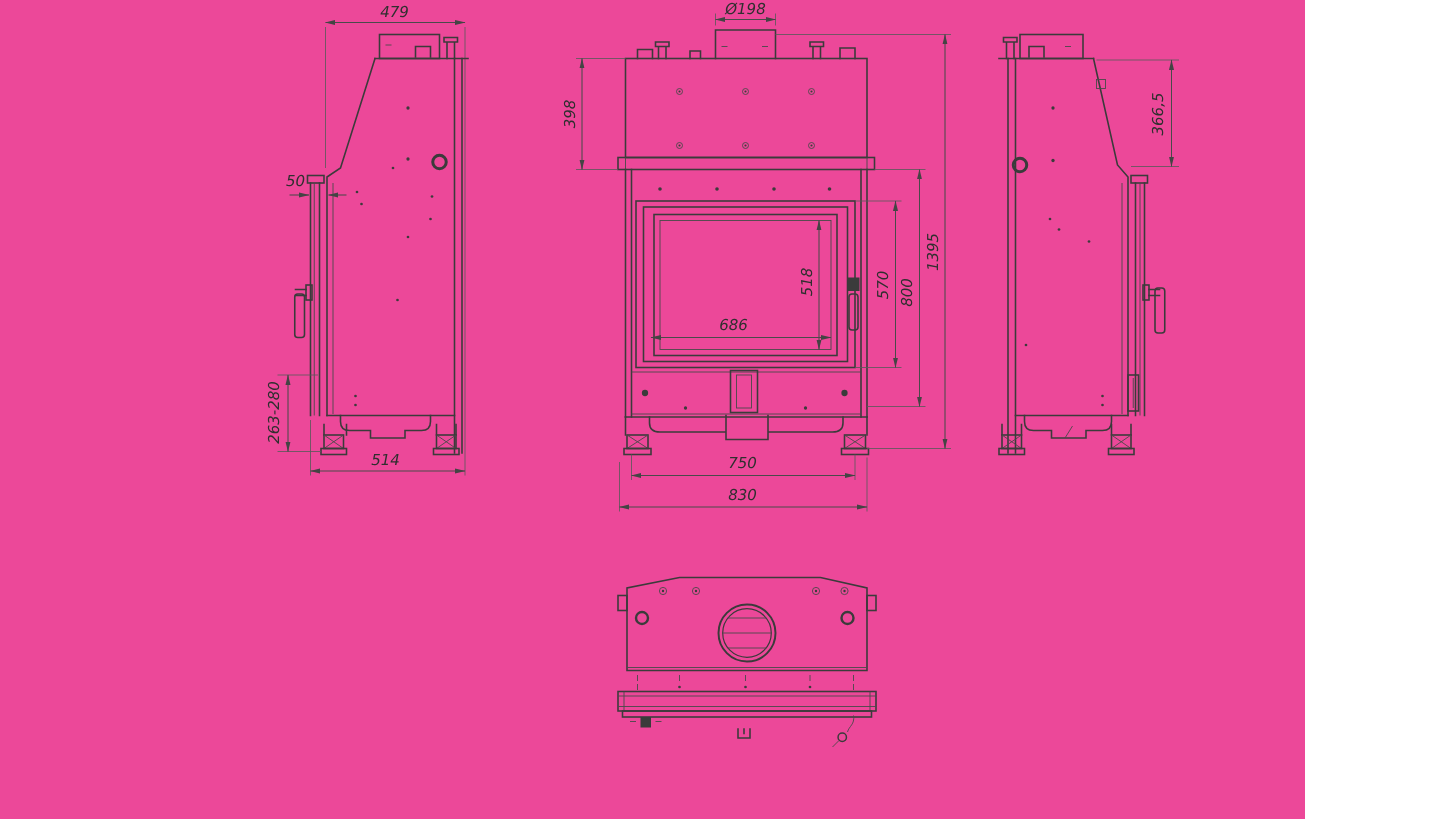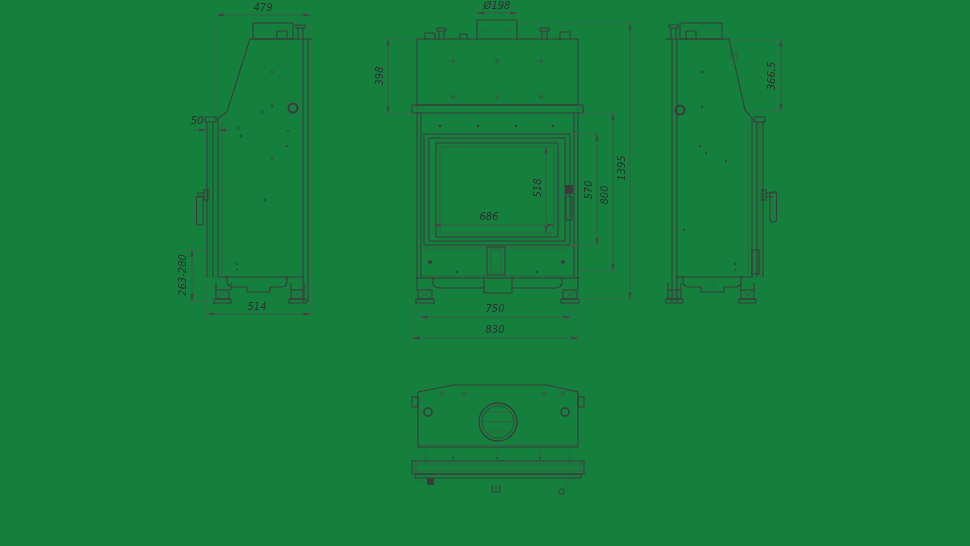--- a/index.html
+++ b/index.html
@@ -1,16 +1,16 @@
 <!DOCTYPE html>
 <html><head>
 <meta charset="utf-8">
 <style>
   html,body{margin:0;padding:0;background:#ffffff;}
-  .canvas{position:relative;width:970px;height:546px;background:#15803d;overflow:hidden;
+  .canvas{position:relative;width:870px;height:546px;background:#ec4899;overflow:hidden;
           font-family:"DejaVu Sans",sans-serif;text-align:center;}
   svg{display:block;}
   .ln{stroke:#3b3b3b;stroke-width:1.05;fill:none;stroke-linecap:square;stroke-linejoin:miter;}
   .lt{stroke:#4a4a4a;stroke-width:0.6;fill:none;}
   .dm{stroke:#4a4a4a;stroke-width:0.7;fill:none;}
   .ex{stroke:#5a5a5a;stroke-width:0.55;fill:none;}
   .txt{font-family:"DejaVu Sans",sans-serif;font-style:italic;font-size:10px;fill:#2f2f2f;text-anchor:middle;}
   .fl{fill:#3b3b3b;stroke:none;}
 </style>
 </head>

